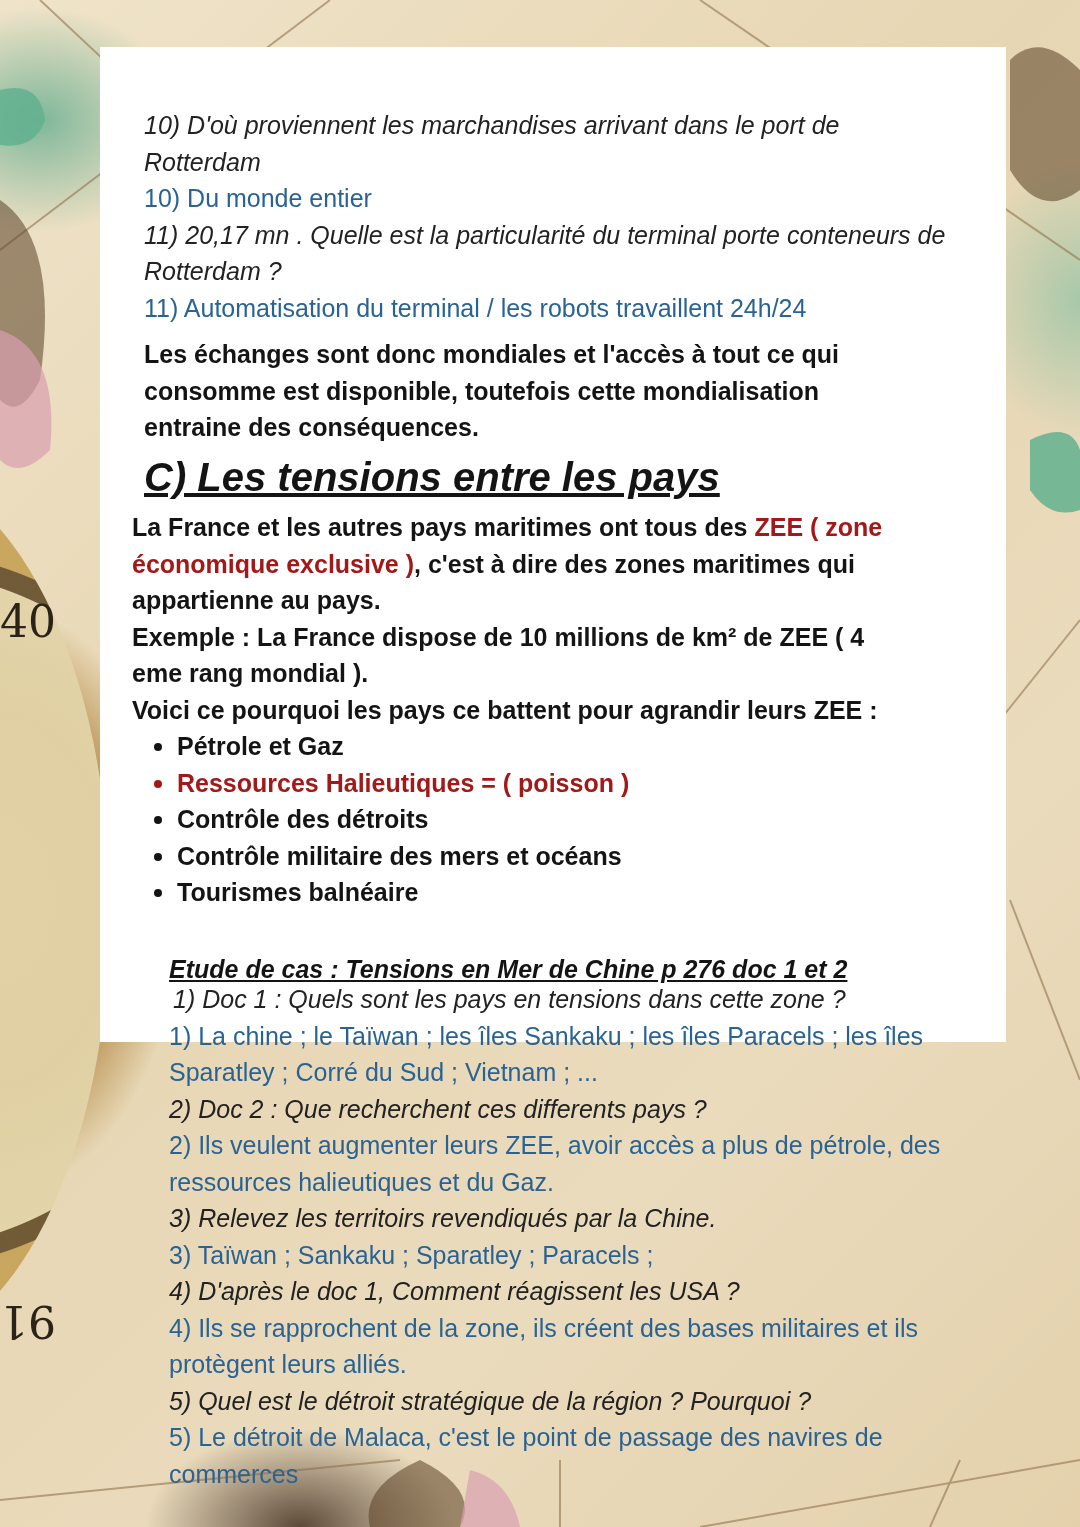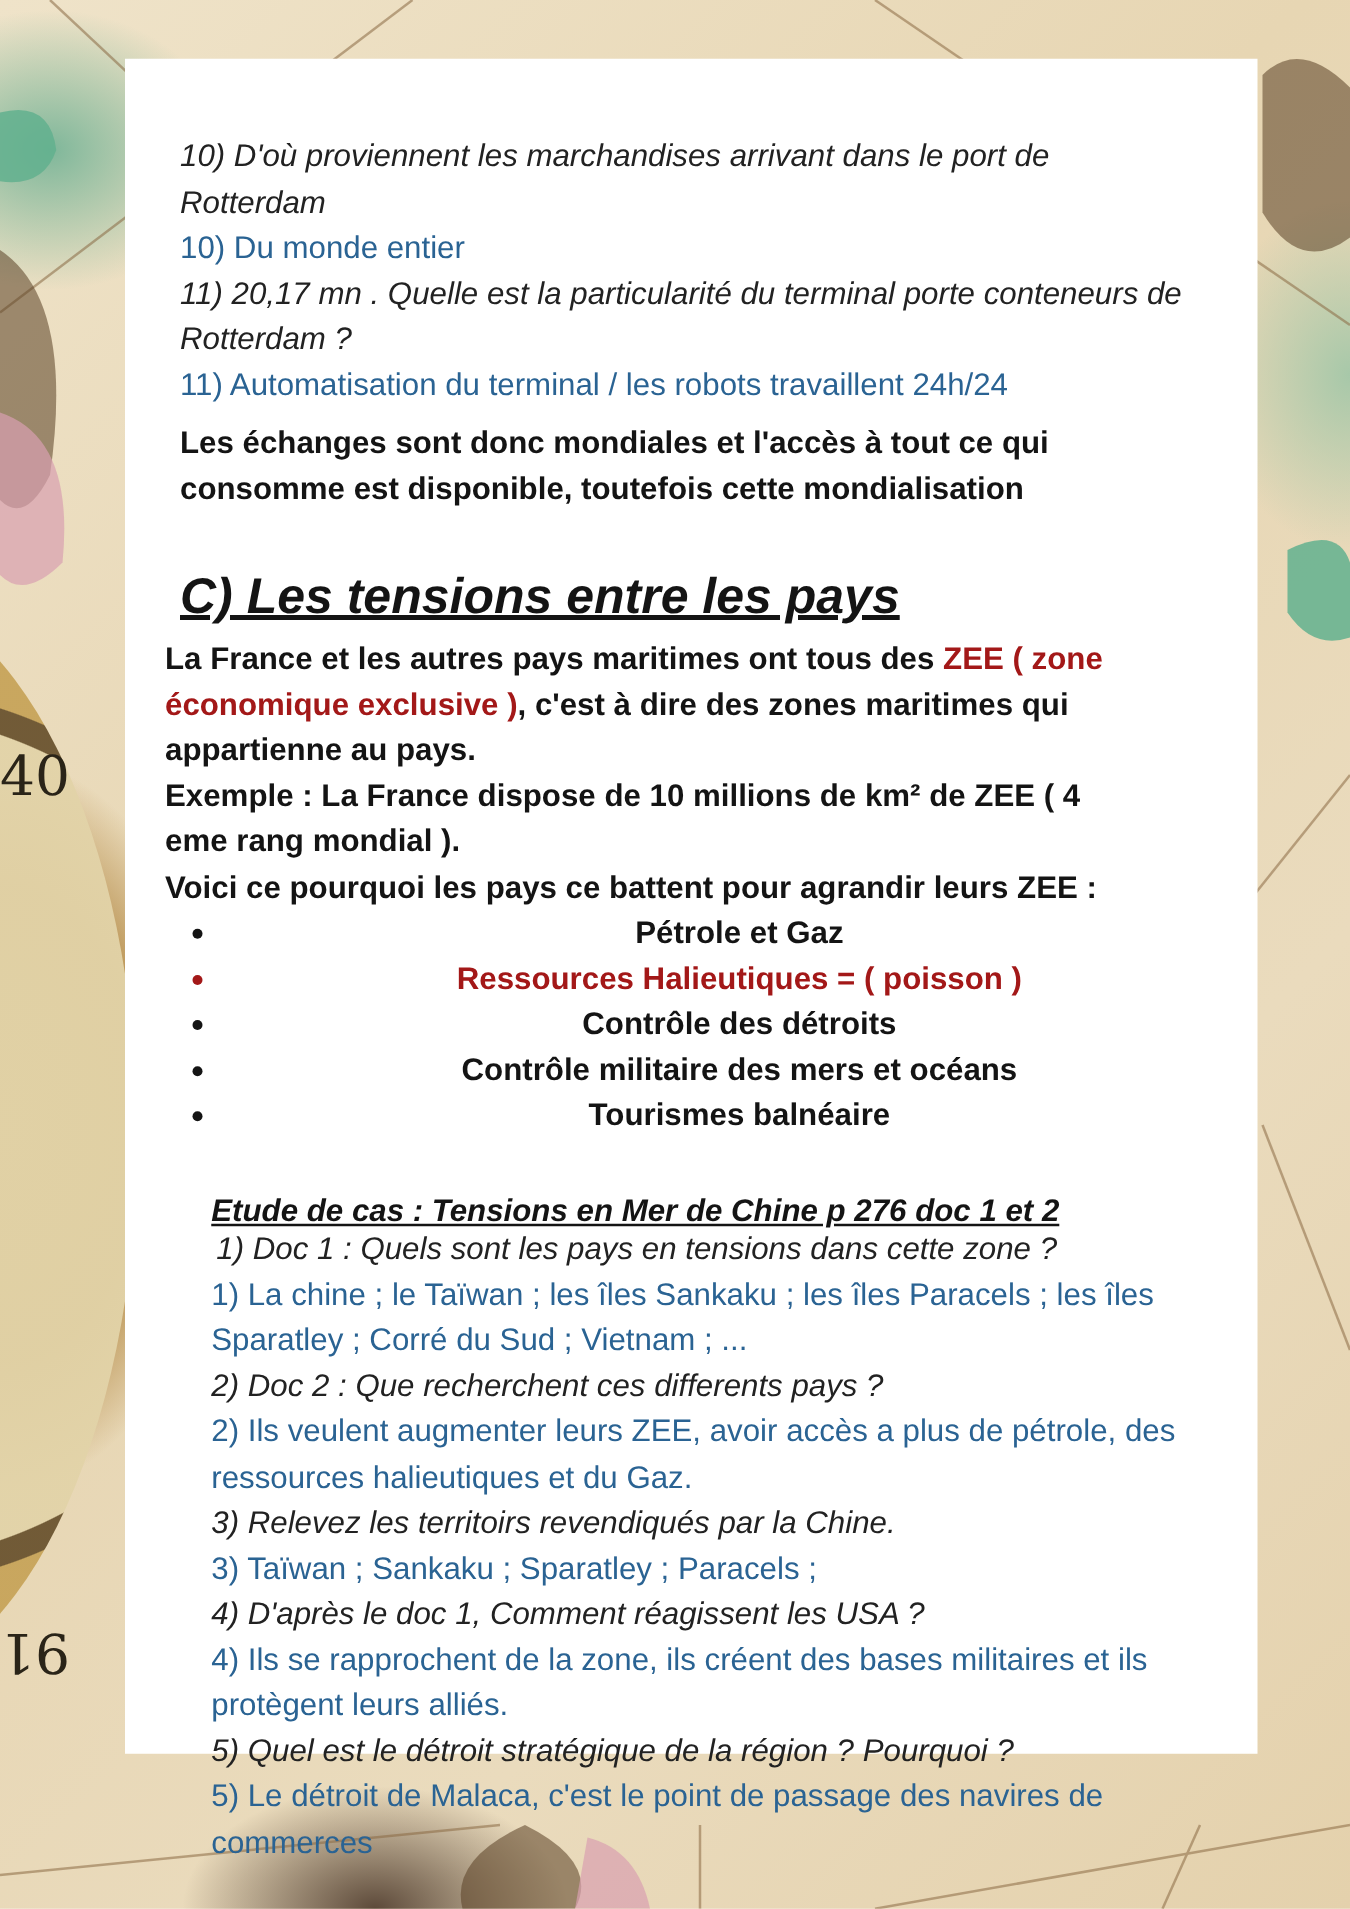--- a/index.html
+++ b/index.html
@@ -15,39 +15,39 @@
   }
   .map-lines { position: absolute; inset: 0; pointer-events: none; }
   .compass {
     position: absolute; left: -330px; top: 470px; width: 440px; height: 880px;
     border-radius: 50%;
     background: radial-gradient(circle at 50% 50%, #2a8a8a 0 18px, #d8c8a0 19px 40px, #1f1b16 41px 46px, #e2d3a8 47px 340px, #6b5430 341px 360px, #c7a45a 361px);
     opacity: 0.95;
   }
   .compass-num { position: absolute; font-family: "DejaVu Serif", serif; font-size: 44px; color: #2a2418; }
   .card {
-    position: absolute; left: 100px; top: 47px; width: 906px; height: 1356px;
+    position: absolute; left: 100px; top: 47px; width: 906px; height: 995px;
     background: #ffffff;
   }
   .block { position: absolute; left: 0; right: 0; }
   .line { font-size: 25px; line-height: 36.5px; white-space: nowrap; }
   .q { font-style: italic; color: #222222; }
   .a { color: #2a6393; }
   .b { font-weight: bold; color: #141414; font-size: 25px; line-height: 36.5px; }
   .red { color: #a31818; }
   .heading {
     font-weight: bold; font-style: italic; text-decoration: underline;
     color: #141414; font-size: 40px; line-height: 40px;
   }
   .case-heading {
     font-weight: bold; font-style: italic; text-decoration: underline;
     color: #141414; font-size: 25px; line-height: 32px;
   }
   ul.bullets { list-style: none; margin: 0; padding: 0; }
-  ul.bullets li { position: relative; padding-left: 45px; text-align: center; }
+  ul.bullets li { position: relative; padding-left: 45px; }
   ul.bullets li::before {
     content: ""; position: absolute; left: 22px; top: 15px;
     width: 8px; height: 8px; border-radius: 50%; background: currentColor;
   }
 </style>
 </head>
 <body>
 
 <svg class="map-lines" width="1080" height="1527" viewBox="0 0 1080 1527">
   <g stroke="#8a6a44" stroke-width="2" fill="none" opacity="0.55">
@@ -87,20 +87,21 @@
     <div class="line q">Rotterdam</div>
     <div class="line a">10) Du monde entier</div>
     <div class="line q">11) 20,17 mn . Quelle est la particularité du terminal porte conteneurs de</div>
     <div class="line q">Rotterdam ?</div>
     <div class="line a">11) Automatisation du terminal / les robots travaillent 24h/24</div>
   </div>
 
   <div class="block" style="top:289px; left:44px;">
     <div class="b">Les échanges sont donc mondiales et l'accès à tout ce qui</div>
     <div class="b">consomme est disponible, toutefois cette mondialisation</div>
+    <div class="b">entraine des conséquences.</div>
   </div>
 
   <div class="block heading" style="top:410px; left:44px;">C) Les tensions entre les pays</div>
 
   <div class="block" style="top:462px; left:32px;">
     <div class="b">
       <span>La France et les autres pays maritimes ont tous des </span><span class="red">ZEE ( zone</span>
     </div>
     <div class="b">
       <span class="red">économique exclusive )</span><span>, c'est à dire des zones maritimes qui</span>

